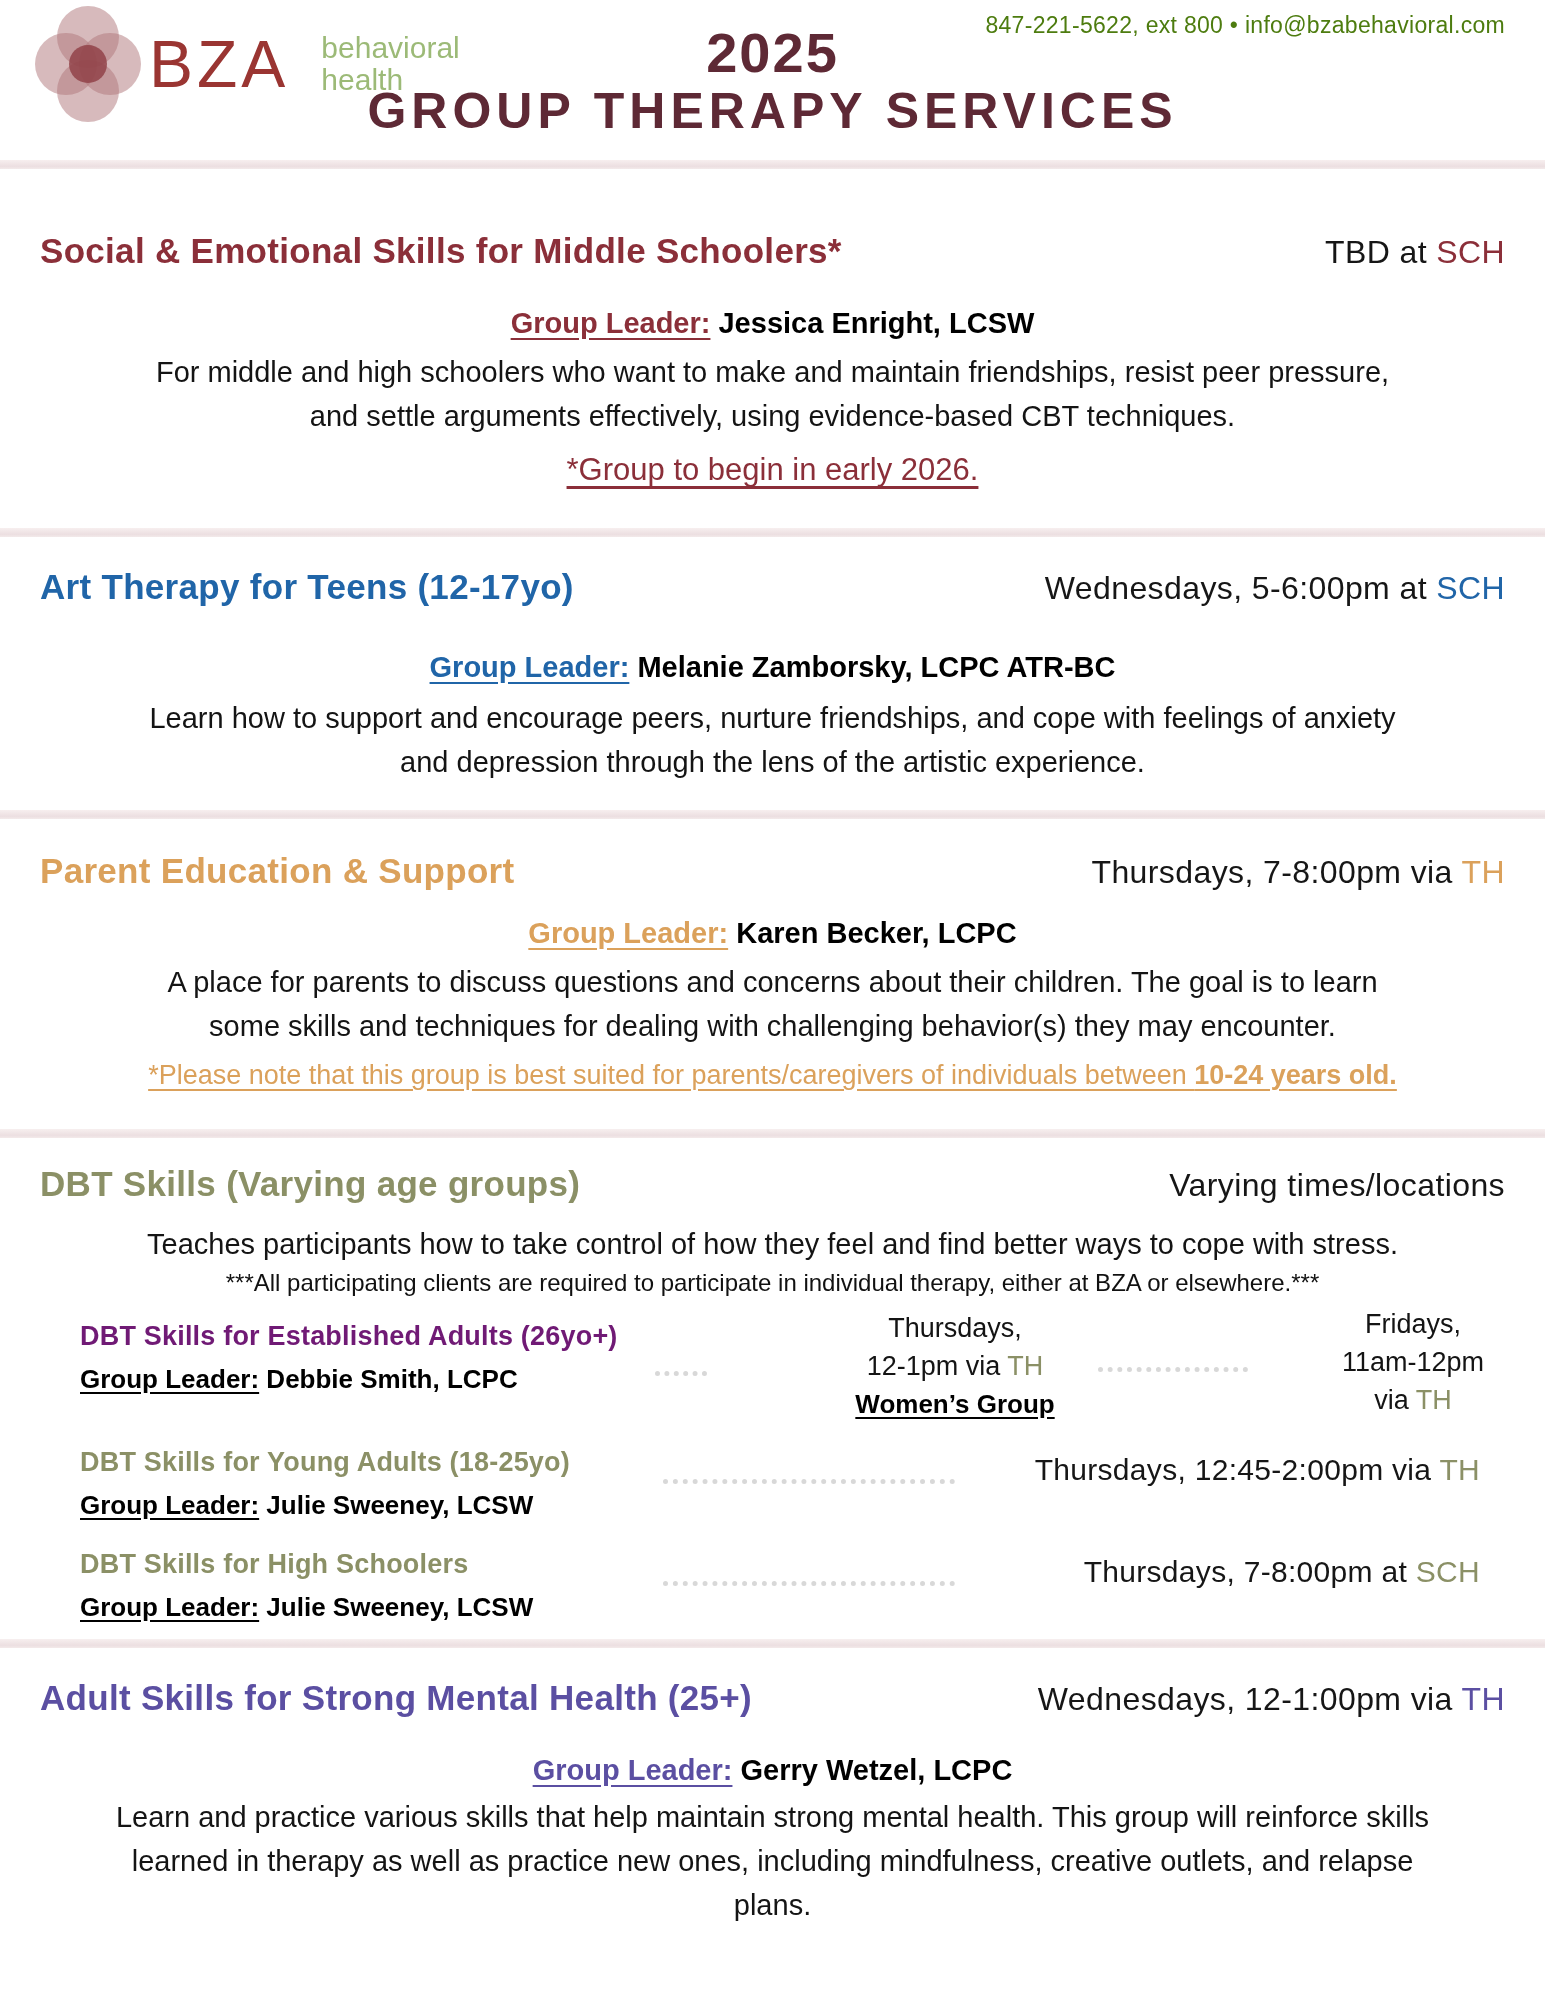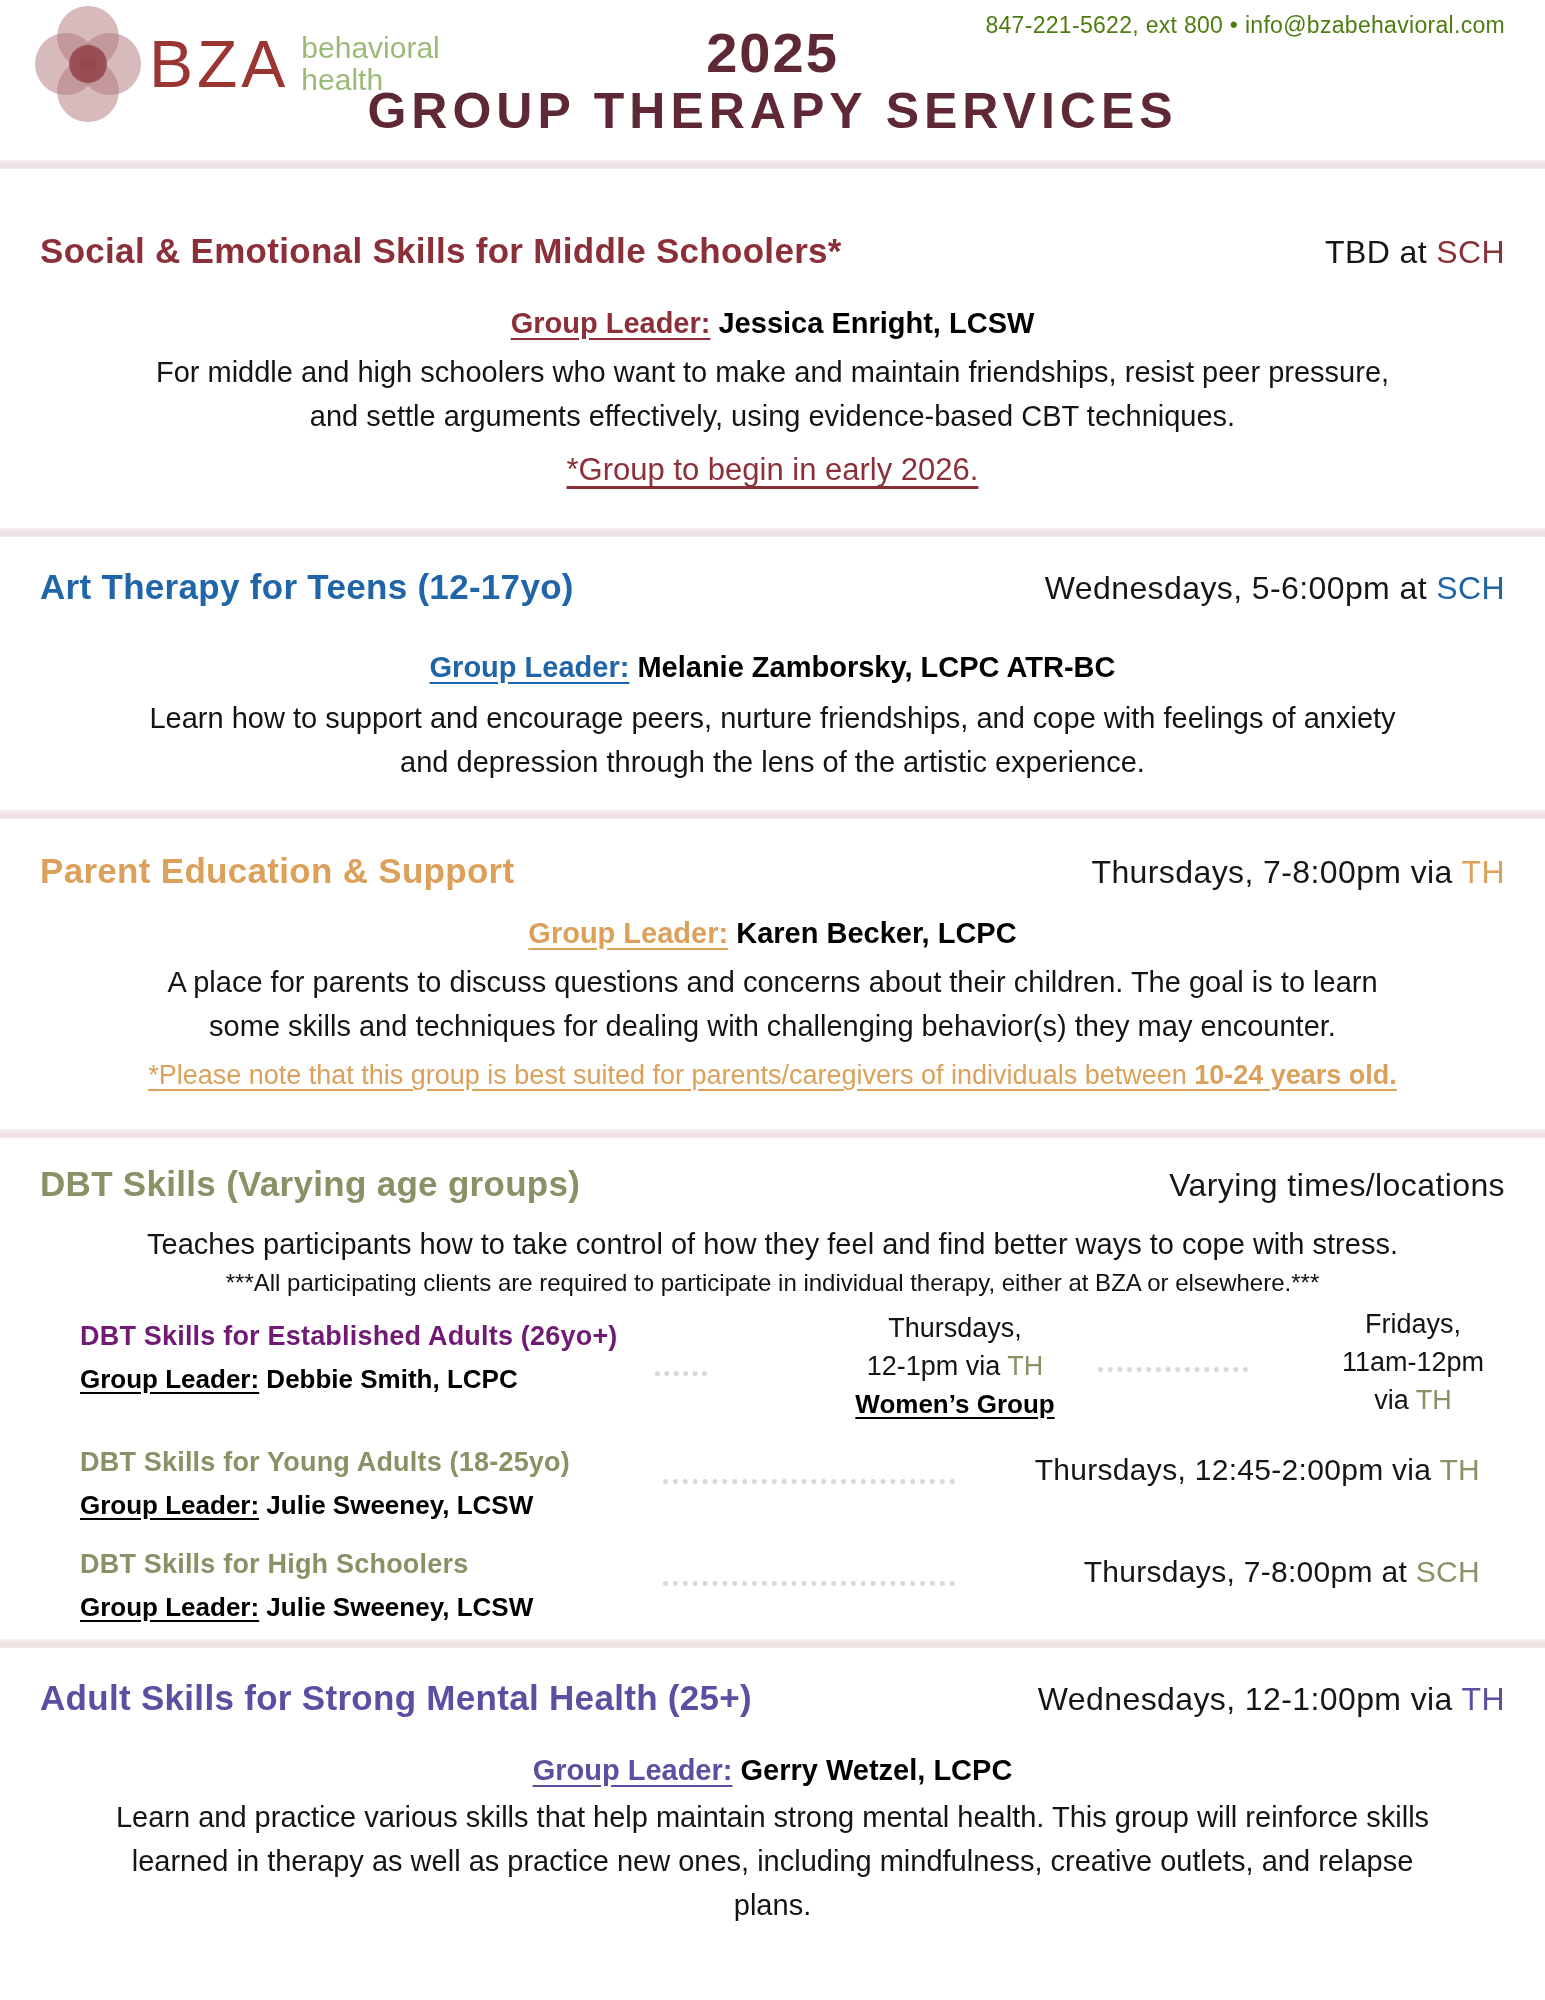--- a/index.html
+++ b/index.html
@@ -15,21 +15,21 @@
   .header{position:relative;height:160px;}
   .logo{position:absolute;left:35px;top:6px;display:flex;align-items:center;}
   .flower{position:relative;width:106px;height:116px;flex:0 0 auto;}
   .petal{position:absolute;width:62px;height:62px;border-radius:50%;background:#b0757a;opacity:.5;}
   .petal.top{left:22px;top:0;}
   .petal.left{left:0;top:27px;}
   .petal.right{left:44px;top:27px;}
   .petal.bottom{left:22px;top:54px;}
   .flower-center{position:absolute;left:34px;top:39px;width:38px;height:38px;border-radius:50%;background:#8e3d43;opacity:.8;}
   .bza{font-size:66px;font-weight:500;color:#9A3532;letter-spacing:4px;margin-left:8px;line-height:66px;}
-  .logo-name{margin-left:12px;color:#9CBA77;font-size:30px;line-height:32px;font-weight:400;}
+  .logo-name{margin-left:32px;color:#9CBA77;font-size:30px;line-height:32px;font-weight:400;}
   .contact{position:absolute;top:12px;right:40px;font-size:23px;color:#4d7c0f;letter-spacing:.3px;}
   .title-block{position:absolute;left:0;right:0;top:24px;text-align:center;}
   .year{font-size:56px;line-height:58px;font-weight:700;color:#5E2935;letter-spacing:2px;}
   .main-title{font-size:50px;line-height:54px;font-weight:700;color:#5E2935;letter-spacing:5px;margin-top:2px;}
   
   .divider{height:9px;background:linear-gradient(180deg,#f7efef 0%,#ecdfe1 70%,#f3eaea 100%);}
   
   .sec{padding:0 40px;}
   .sec-head{display:flex;justify-content:space-between;align-items:baseline;}
   .sec-title{font-size:35px;font-weight:700;letter-spacing:.3px;white-space:nowrap;}

